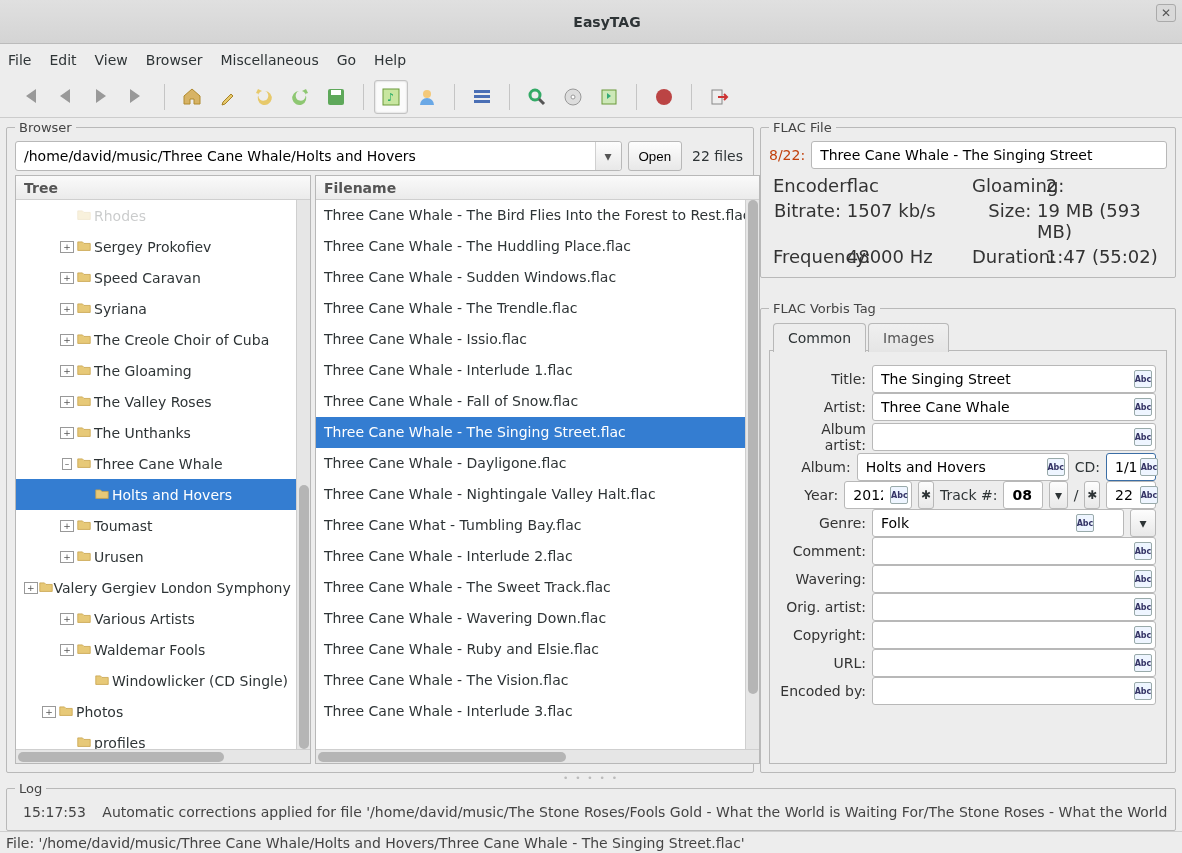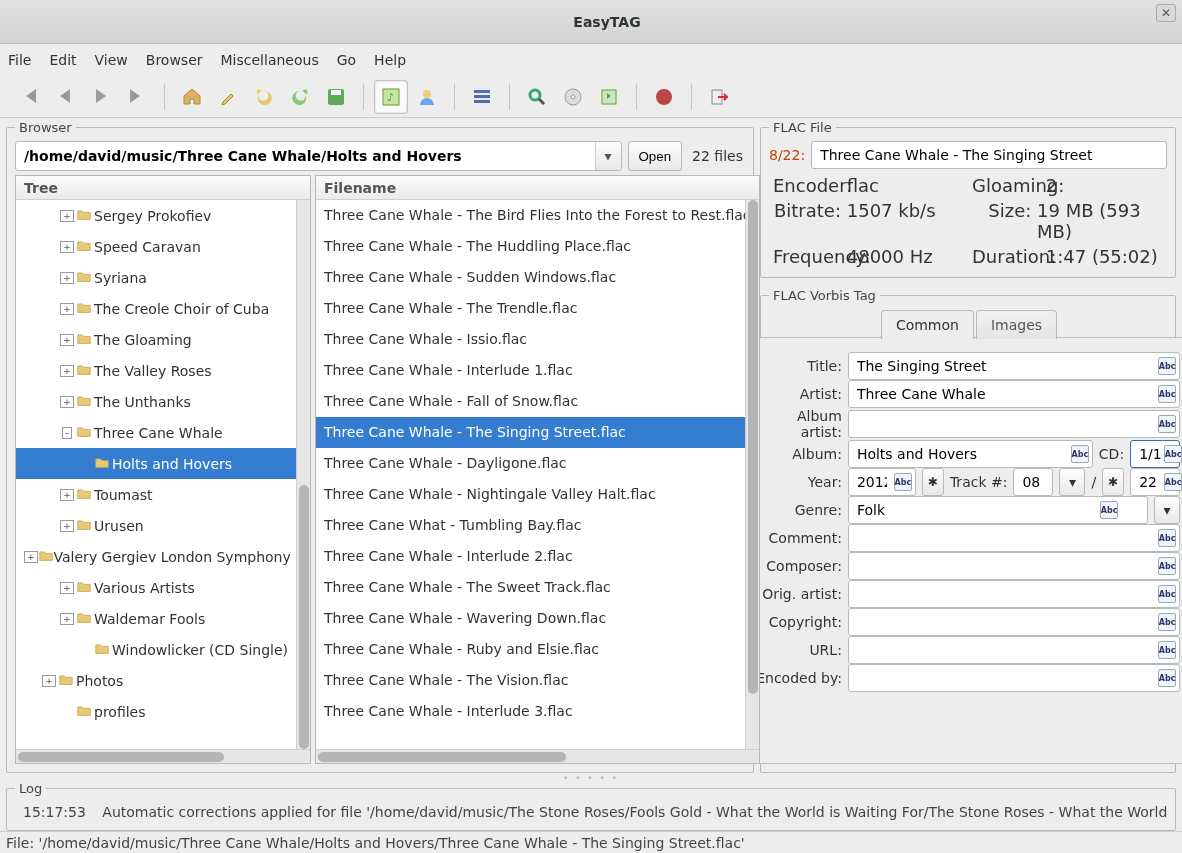--- a/index.html
+++ b/index.html
@@ -87,21 +87,20 @@
   }
 
   
   .leftcol { flex: 1; display: flex; flex-direction: column; min-width:0; }
   .browser-fs { flex:1; display:flex; flex-direction:column; min-height:0; }
   .pathrow { display:flex; gap:6px; align-items:center; margin-bottom:4px; }
   .pathcombo {
     flex:1; display:flex; align-items:center;
     border:1px solid #b8b8b8; border-radius:3px; background:#fff;
     height:30px;
-    font-weight:bold;
   }
   .pathcombo input { flex:1; border:none; outline:none; padding:0 8px; font: inherit;}
   .ddbtn { width:26px; height:28px; display:flex;align-items:center;justify-content:center;
            border-left:1px solid #d0d0d0; color:#555; border-radius:0 3px 3px 0;
            background: linear-gradient(#fdfdfd,#e8e8e8);}
   .openbtn { height:30px; padding: 0 10px; border:1px solid #b8b8b8; border-radius:3px;
              background: linear-gradient(#fdfdfd,#e8e8e8);}
   .filecount { padding: 0 2px 0 4px; white-space:nowrap;}
 
   .lists { flex:1; display:flex; gap:4px; min-height:0; }
@@ -123,31 +122,31 @@
 
   .filerow { height:31px; line-height:31px; padding:0 8px; white-space:nowrap; overflow:hidden; text-overflow:ellipsis;}
   .filerow.sel { background:#347dd1; color:#fff;}
 
   .hscroll { height:14px; background:#e6e6e6; border-top:1px solid #cfcfcf; position:relative;}
   .hscroll .thumb { position:absolute; top:2px; height:10px; background:#b5b5b5; border-radius:5px;}
   .vscroll { position:absolute; right:0; top:24px; bottom:14px; width:14px; background:#e6e6e6; border-left:1px solid #cfcfcf;}
   .vscroll .vthumb { position:absolute; left:2px; width:10px; background:#b5b5b5; border-radius:5px;}
 
   
-  .rightcol { width: 416px; display:flex; flex-direction:column; gap:6px;}
+  .rightcol { width: 416px; display:flex; flex-direction:column; gap:19px;}
   .flacfile-fs {}
   .headerline{ display:flex; gap:6px; align-items:center; margin-bottom:4px;}
   .headerline .idx{ white-space:nowrap; color:#c2410c;}
   .headerline input{ flex:1; height:28px; border:1px solid #b8b8b8; border-radius:3px; padding:0 8px; font:inherit;}
   .metagrid{ display:grid; grid-template-columns: 1fr 1fr; font-size:18px; color:#333;}
   .metagrid div{ padding:2px 4px; display:flex; justify-content:space-between; min-width:0;}
   .metapair{display:flex;}
   .metaleft{ text-align:right; width:68px; display:inline-block;}
 
-  .vorbis-fs { flex:1; display:flex; flex-direction:column; min-height:0;align-items:center;}
+  .vorbis-fs { flex:1; display:flex; flex-direction:column; min-height:0;}
   .tabstrip{ display:flex; margin-bottom:-1px; padding-left:4px;}
   .tab{
     padding:6px 14px; border:1px solid #b8b8b8; border-bottom:none;
     background: linear-gradient(#f0f0f0,#e5e5e5); border-radius:4px 4px 0 0;
     font-size:14px; margin-right:2px; position:relative; top:1px;
   }
   .tab.active{ background:#ededed; z-index:2;}
   .tab:not(.active){ color:#555;}
   .tabpanel{
     flex:1; border:1px solid #b8b8b8; padding:14px 10px 8px 10px;
@@ -320,20 +319,29 @@
           </div>
           <button class="openbtn">Open</button>
           <span class="filecount">22 files</span>
         </div>
 
         <div class="lists">
 
           <div class="listbox treebox">
             <div class="lhdr">Tree</div>
             <div class="lcontent" id="treecontent">
+                <div class="treerow" style="opacity: 0.25;">
+                  <span class="sp"></span>
+                  <span class="sp"></span>
+                  <span class="exp"></span>
+                  <span class="fld folder-ico"><svg width="16" height="14" viewBox="0 0 20 18">
+                      <use href="#i-folder"></use>
+                    </svg></span>
+                  <span>Rhodes</span>
+                </div>
                 <div class="treerow">
                   <span class="sp"></span>
                   <span class="sp"></span>
                   <span class="exp"><span style="border:1px solid #999;padding:0 2px;font-size:9px;background:#fff;color:#555">+</span></span>
                   <span class="fld folder-ico"><svg width="16" height="14" viewBox="0 0 20 18">
                       <use href="#i-folder"></use>
                     </svg></span>
                   <span>Sergey Prokofiev</span>
                 </div>
                 <div class="treerow">
@@ -594,21 +602,21 @@
           </div>
           <div class="field">
             <div class="flabel">Year:</div>
             <div class="finput" style="flex:0 0 68px;position:relative;">
               <input class="txt mini" value="2012" style="">
               <span class="abc">Abc</span>
             </div>
             <div class="starbtn">✱</div>
             <span class="sublabel">Track #:</span>
             <div class="finput" style="flex:0 0 40px;">
-                <input class="txt supermini" style="" value="08">
+                <input class="txt supermini" style=" font-weight: bold;" value="08">
               </div>
             <div class="spn">
                 <span>▾</span>
               </div>
             <span>/</span>
             <div class="starbtn">✱</div>
             <div class="finput" style="flex:0 0 50px;position:relative;">
               <input class="txt supermini" value="22" style="">
               <span class="abc" style="right:-2px">Abc</span>
             </div>
@@ -624,21 +632,21 @@
               </div>
           </div>
           <div class="field">
               <div class="flabel">Comment:</div>
               <div class="finput">
                 <input class="txt" value="" style="">
                 <span class="abc">Abc</span>
               </div>
             </div>
           <div class="field">
-              <div class="flabel">Composer:</div>
+              <div class="flabel">Wavering:</div>
               <div class="finput">
                 <input class="txt" value="" style="">
                 <span class="abc">Abc</span>
               </div>
             </div>
           <div class="field">
               <div class="flabel">Orig. artist:</div>
               <div class="finput">
                 <input class="txt" value="" style="">
                 <span class="abc">Abc</span>

